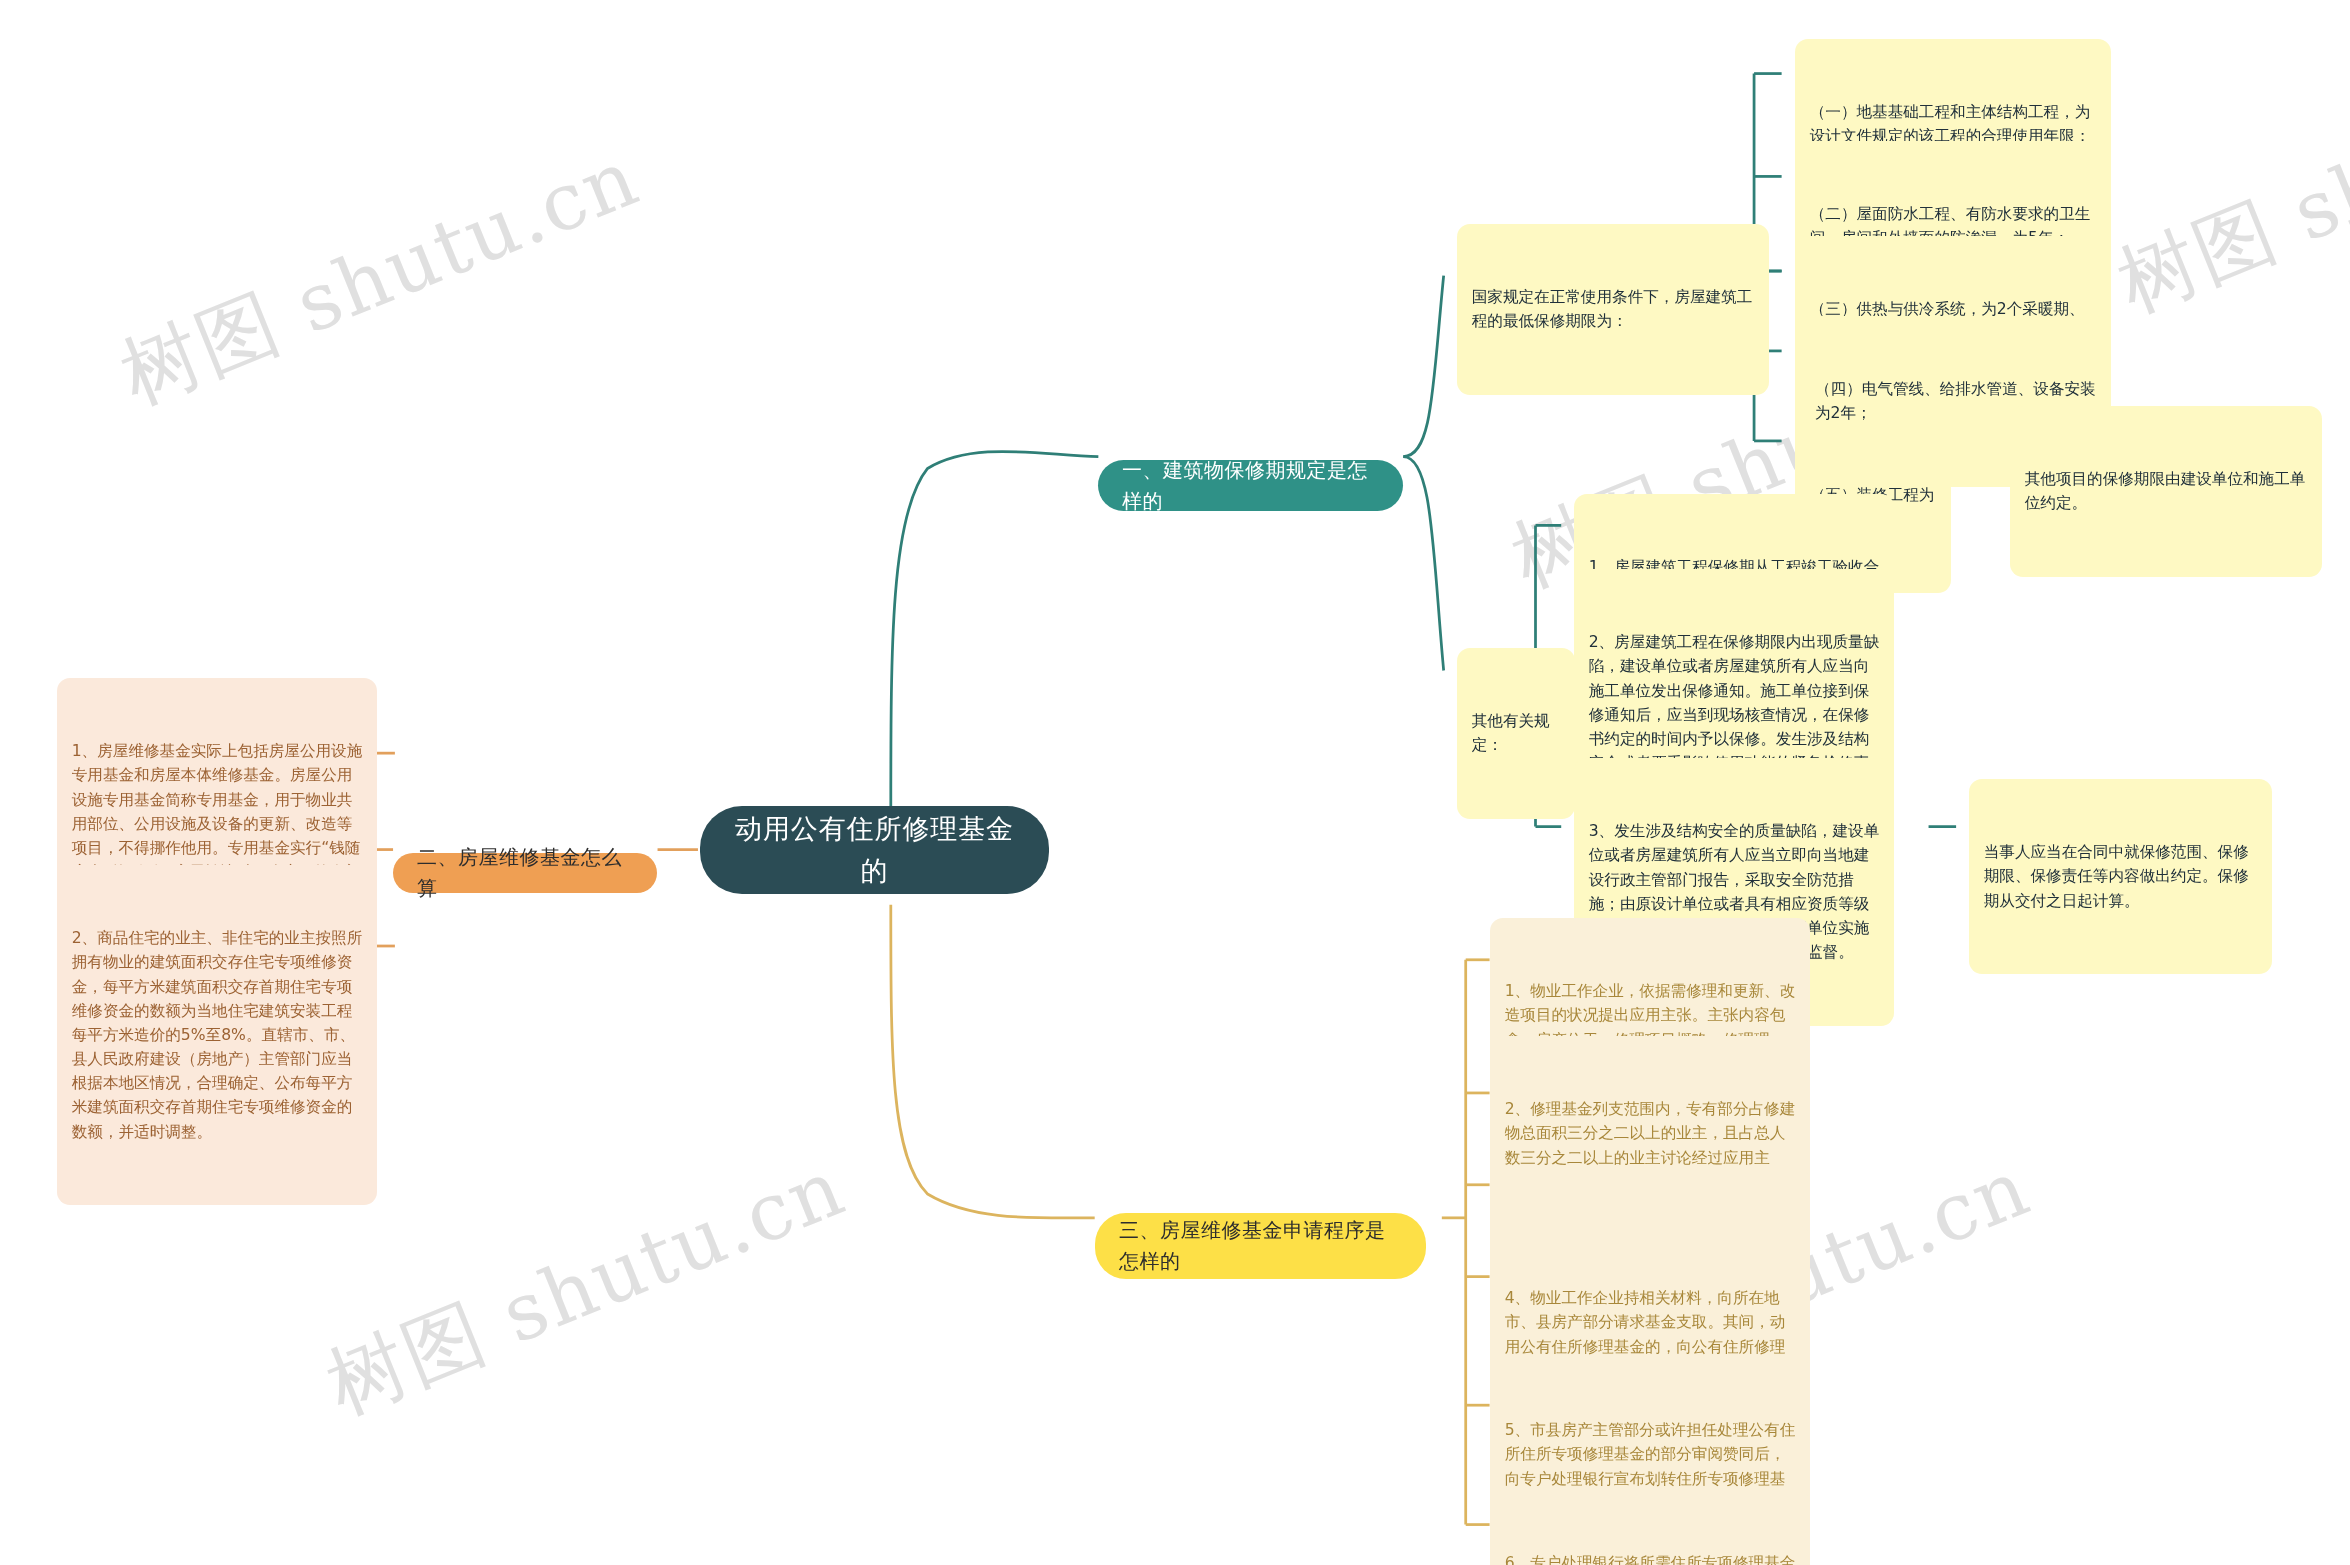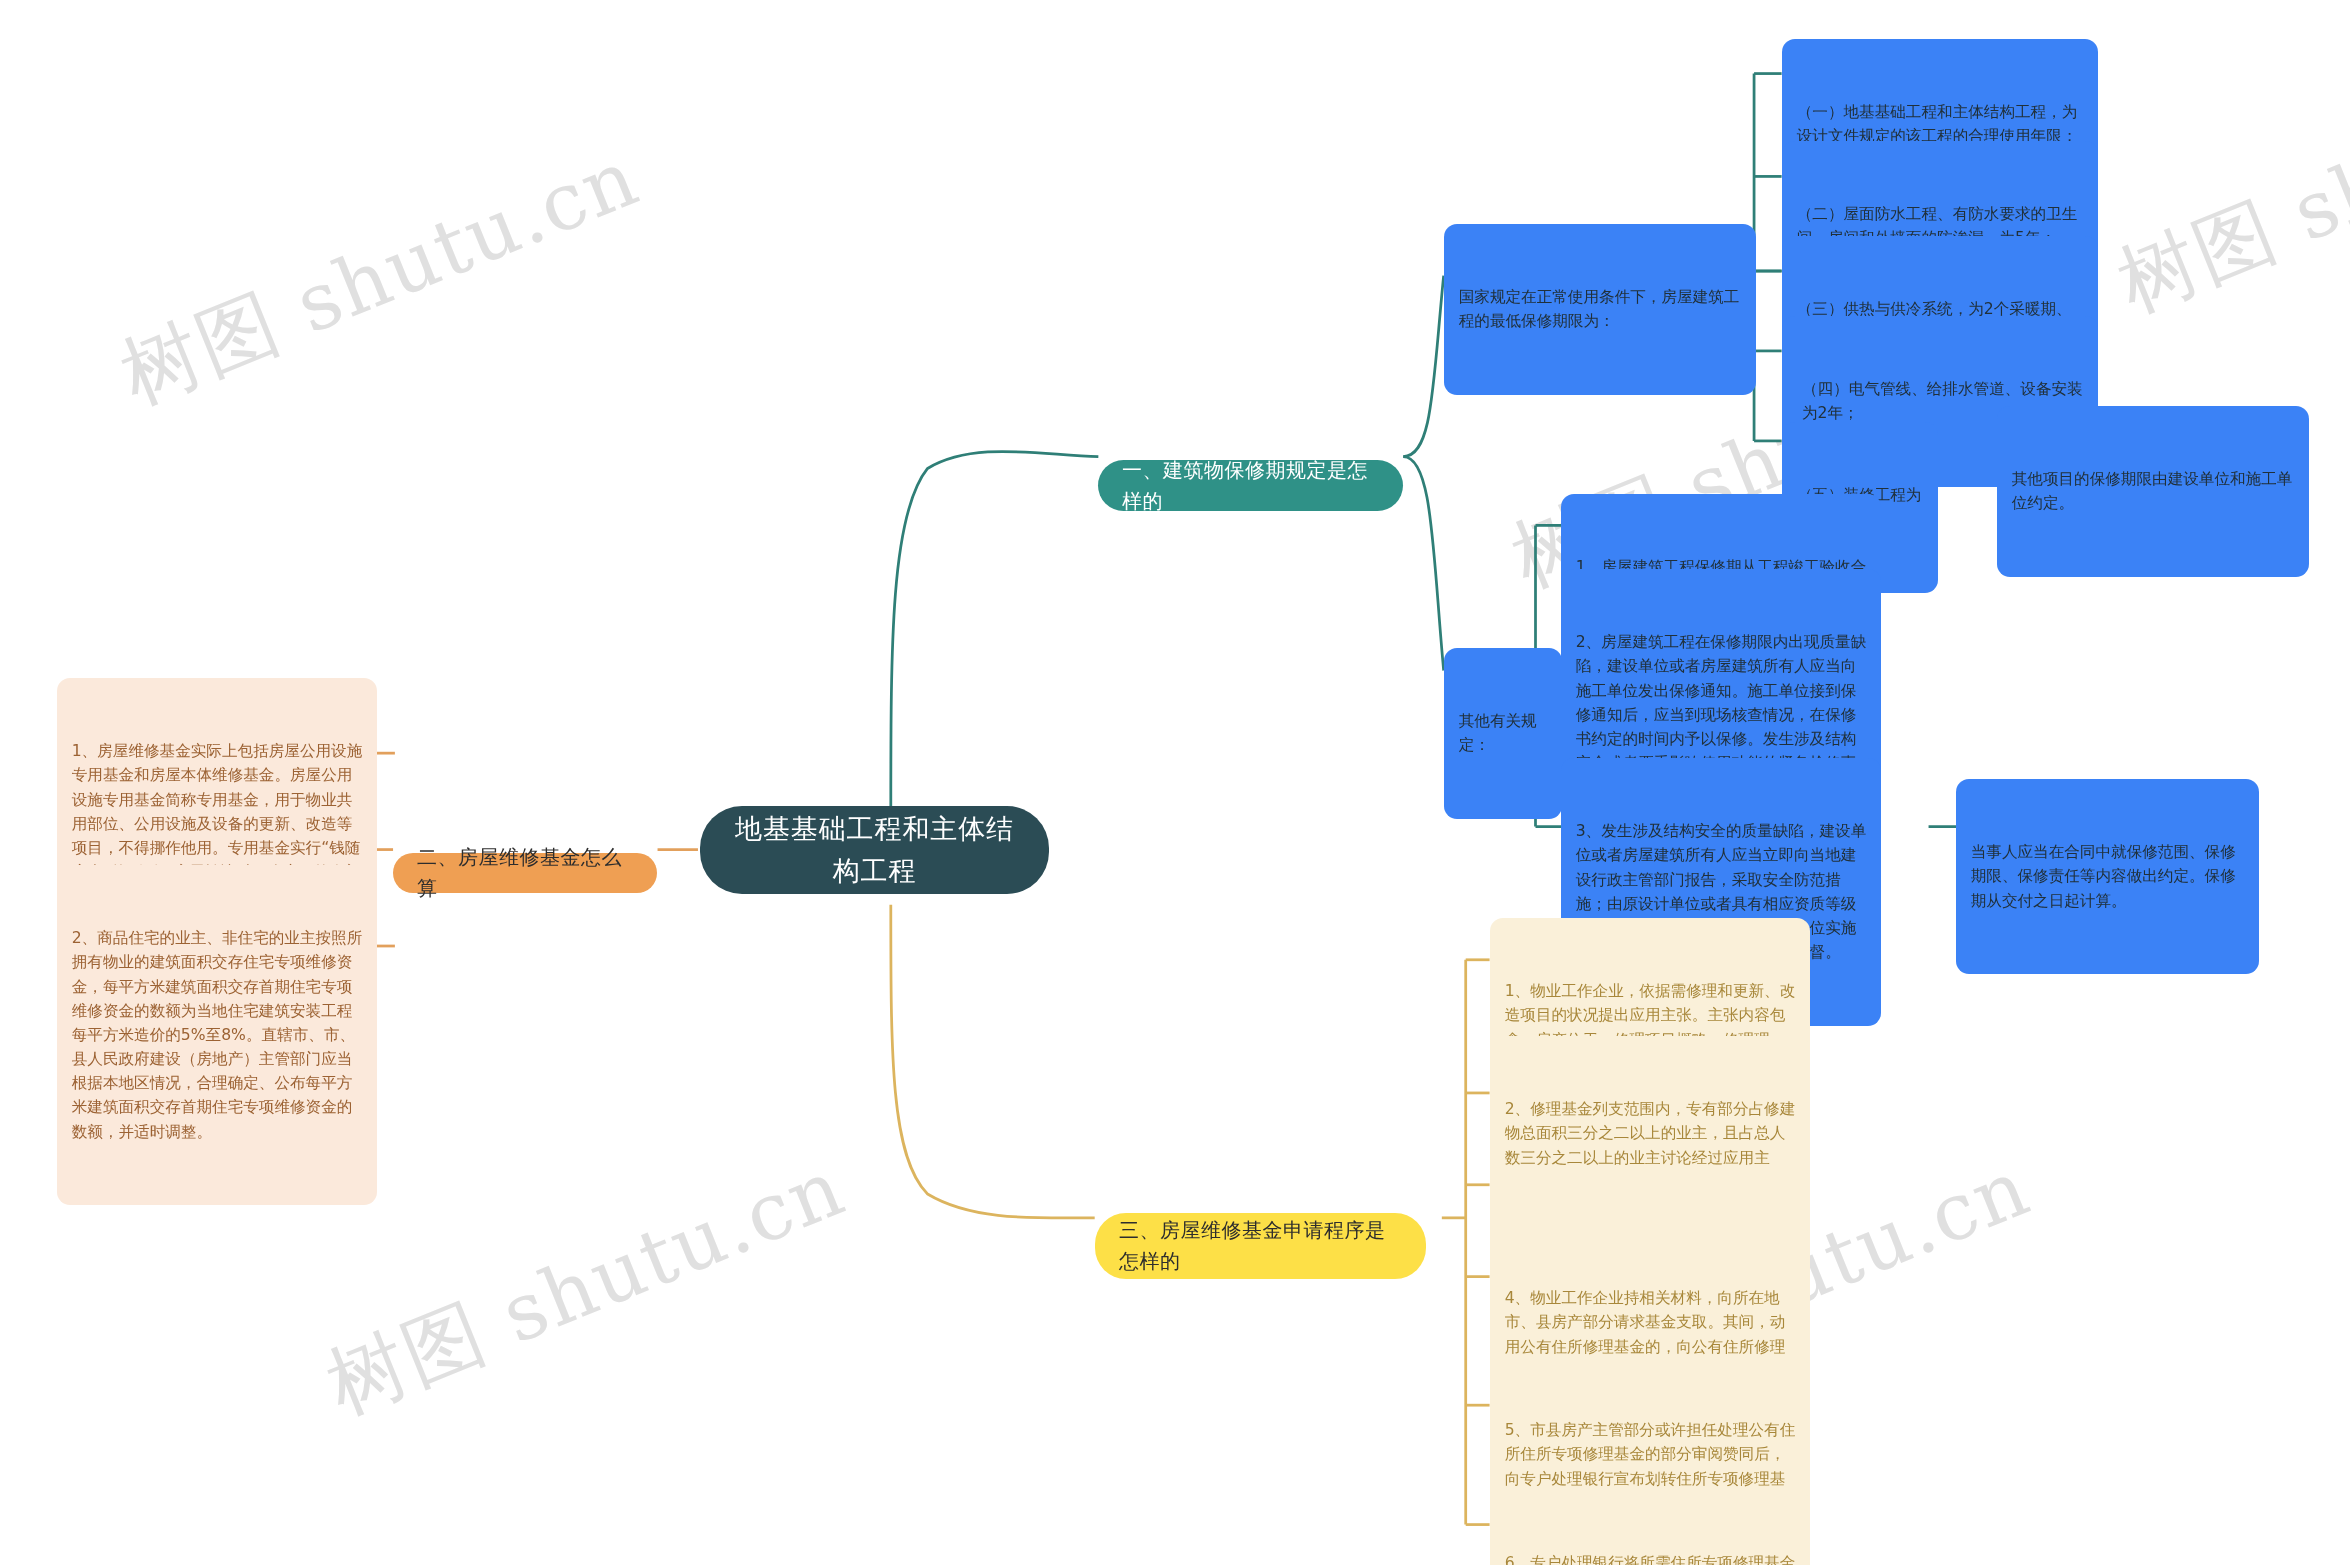--- a/index.html
+++ b/index.html
@@ -67,21 +67,21 @@
   }
   .branch-1{background:#2f9187;color:#ffffff;}
   .branch-2{background:#ef9f53;color:#2d2d2d;}
   .branch-3{background:#fde047;color:#2d2d2d;}
 
   .leaf{
     border-radius:13px;
     font-size:15.6px;
     padding:13px 14.7px;
   }
-  .leaf-teal{background:#3b82f6;color:#20303a;}
+  .leaf-teal{background:#fef9c3;color:#20303a;margin-left:13px;}
   .leaf-orange{background:#fbe9db;color:#9c6233;}
   .leaf-gold{background:#faf0d9;color:#a8873a;}
 
   .node-text{display:block;}
 </style>
 </head>
 <body>
 
 <div id="stage">
 
@@ -131,21 +131,21 @@
       <path d="M1596,1045 L1622,1045" stroke="#dcb45e"></path>
       <path d="M1596,1190 L1622,1190" stroke="#dcb45e"></path>
       <path d="M1596,1290 L1622,1290" stroke="#dcb45e"></path>
       <path d="M1596,1390 L1622,1390" stroke="#dcb45e"></path>
       <path d="M1596,1530 L1622,1530" stroke="#dcb45e"></path>
       <path d="M1596,1660 L1622,1660" stroke="#dcb45e"></path>
     </g>
   </svg>
 
   <div class="node root" style="left:700px;top:806px;width:349px;height:88px;">
-    <span class="node-text">地基基础工程和主体结构工程</span>
+    <span class="node-text">动用公有住所修理基金的</span>
   </div>
 
   <div class="node branch branch-1" style="left:1098px;top:432px;width:305px;height:51px;">
     <span class="node-text">一、建筑物保修期规定是怎样的</span>
   </div>
 
   <div class="node leaf leaf-teal" style="left:1444px;top:224px;width:312px;">
     <span class="node-text">国家规定在正常使用条件下，房屋建筑工程的最低保修期限为：</span>
   </div>
 

